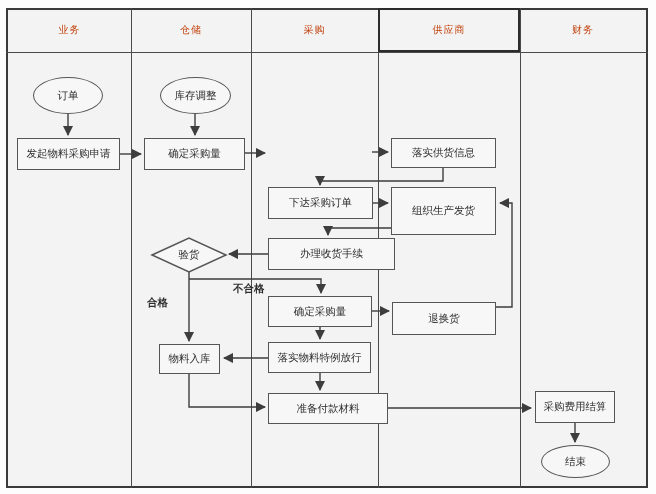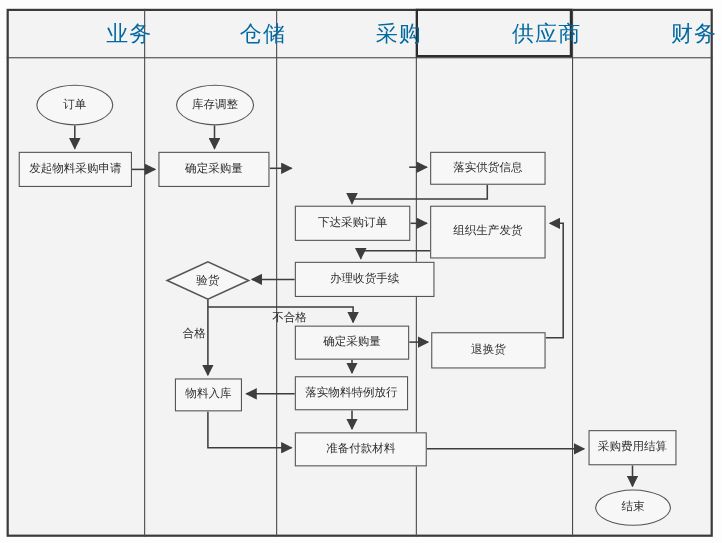--- a/index.html
+++ b/index.html
@@ -20,21 +20,21 @@
     position:absolute;top:8px;height:480px;width:0;
     border-left:1.5px solid #4a4a4a;
   }
   .header-sep{
     position:absolute;left:6px;top:52px;width:642px;height:0;
     border-top:1.5px solid #4a4a4a;
   }
   .lane-header{
     position:absolute;top:8px;height:44px;
     display:flex;align-items:center;justify-content:center;
-    font-size:20px;color:#0369a1;letter-spacing:1px;padding-left:48px;
+    font-size:10px;color:#c2410c;letter-spacing:1px;
   }
   .header-accent{
     position:absolute;box-sizing:border-box;
     border:2px solid #2c2c2c;background:transparent;pointer-events:none;
   }
   .edges{position:absolute;left:0;top:0;width:656px;height:494px;}
   .edge{fill:none;stroke:#3d3d3d;stroke-width:1.4px;}
   .shape-diamond{fill:#f7f7f7;stroke:#555555;stroke-width:1.5px;}
   .node{
     position:absolute;box-sizing:border-box;
@@ -42,21 +42,21 @@
     display:flex;align-items:center;justify-content:center;
     font-size:10.5px;color:#2e2e2e;text-align:left;line-height:1.1;
     white-space:nowrap;
   }
   .ellipse{border-radius:50%;}
   .diamond-label{
     position:absolute;display:flex;align-items:center;justify-content:center;
     font-size:10.5px;color:#2e2e2e;background:transparent;border:none;
   }
   .edge-label{
-    position:absolute;font-size:10.5px;color:#2e2e2e;text-align:right;
+    position:absolute;font-size:10.5px;color:#2e2e2e;text-align:left;font-weight:bold;
   }
 </style>
 </head>
 <body>
 
 <div class="canvas">
 
   <div class="frame"></div>
   <div class="divider" style="left:131px"></div>
   <div class="divider" style="left:251px"></div>

